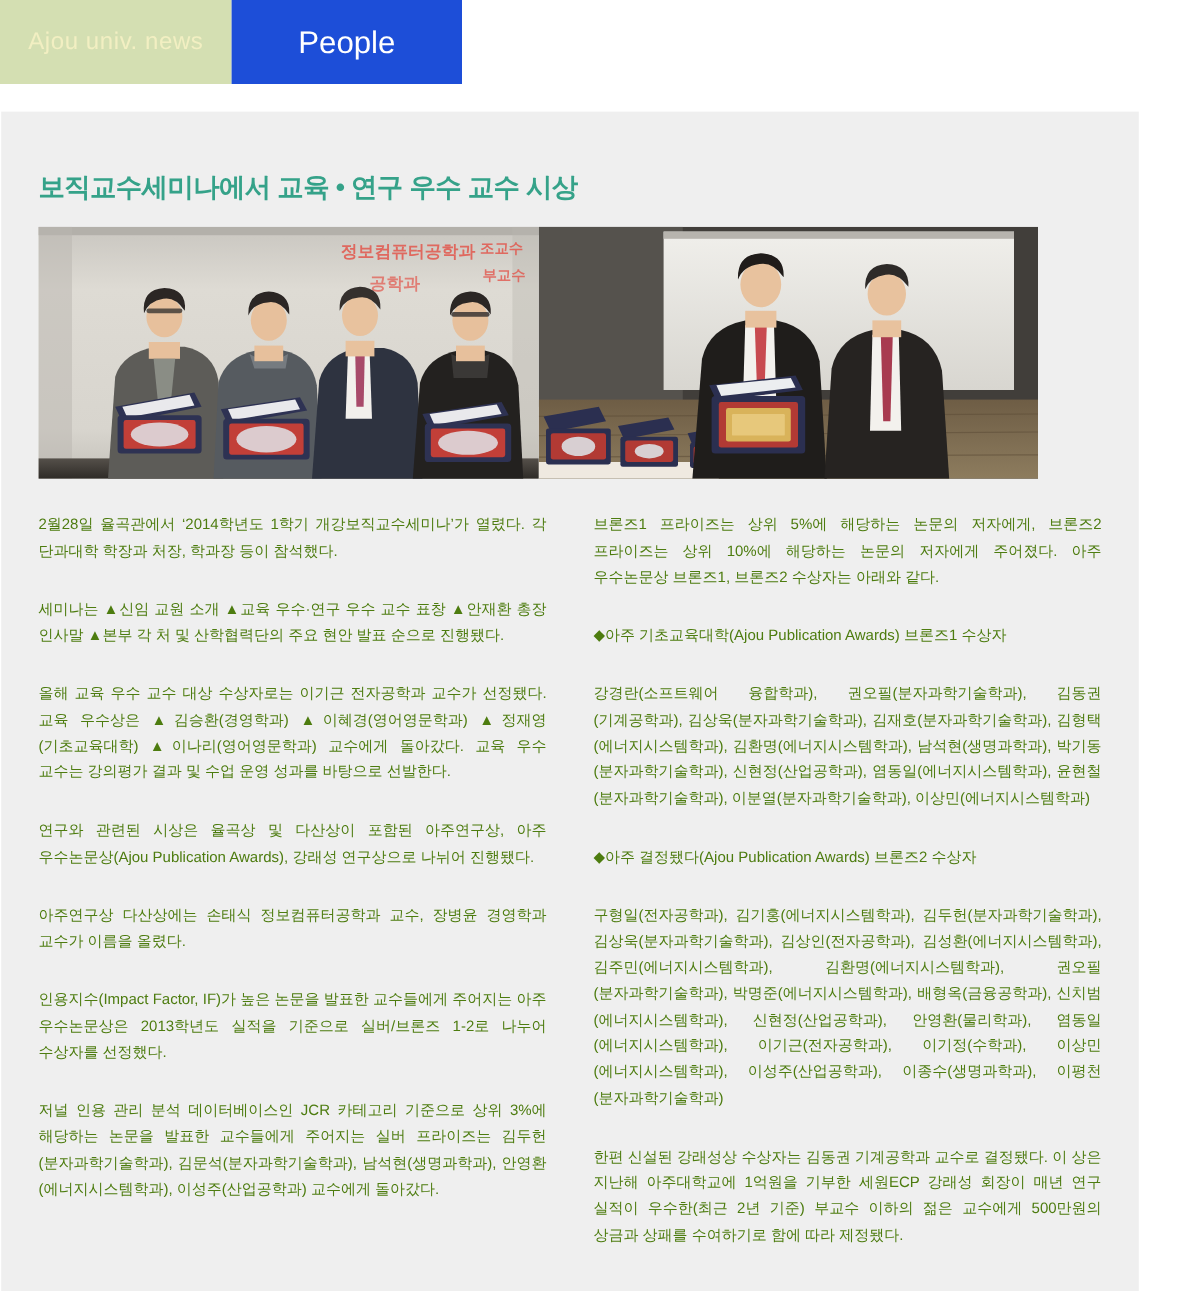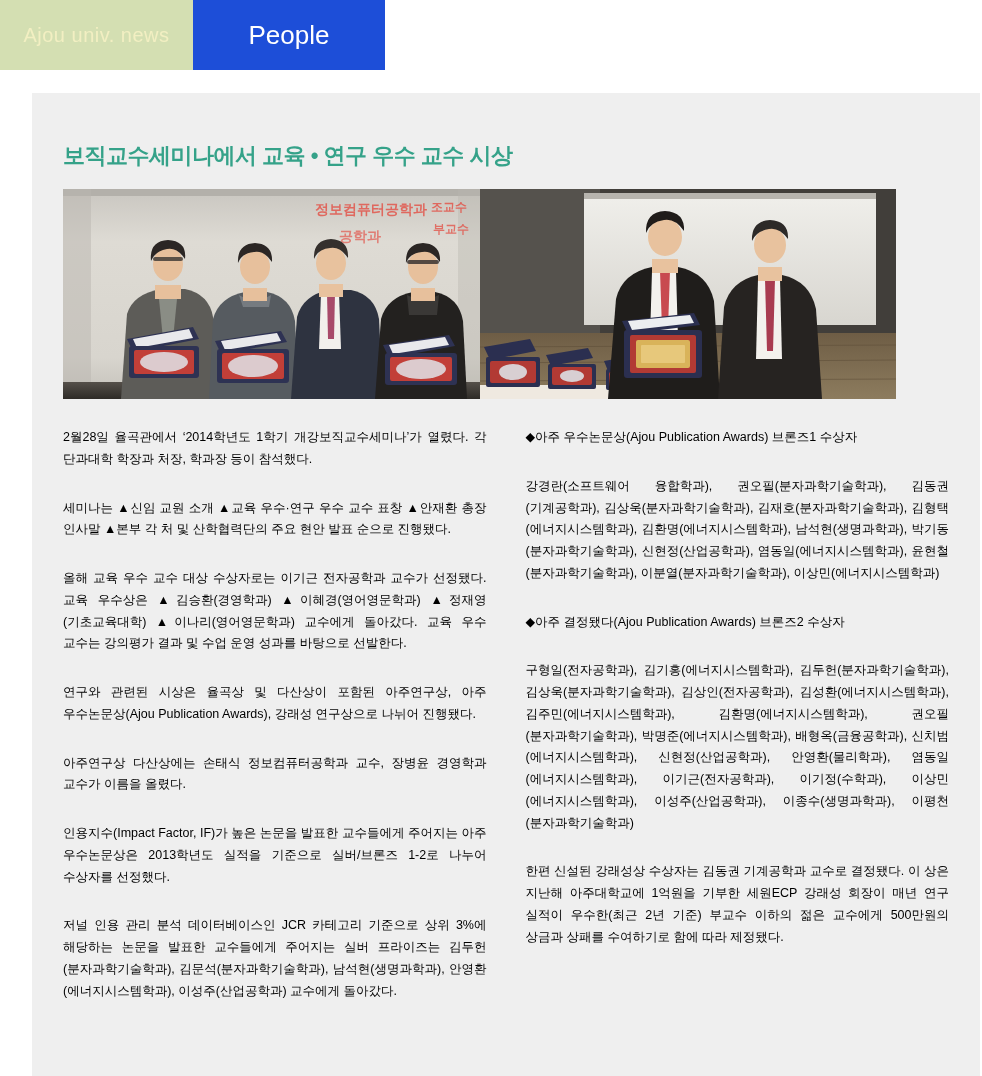--- a/index.html
+++ b/index.html
@@ -6,29 +6,29 @@
     font-family:"Liberation Sans","DejaVu Sans",sans-serif;}
   .page{position:relative;width:982px;height:758px;background:#ffffff;}
 
   
   .tabs{position:absolute;top:0;left:0;height:70px;display:flex;}
   .tab{height:70px;display:flex;align-items:center;justify-content:center;box-sizing:border-box;}
   .tab-news{width:193px;background:#d4dfb2;color:#f2efc2;font-size:20px;letter-spacing:.5px;}
   .tab-people{width:192px;background:#1d4ed8;color:#ffffff;font-size:26px;}
 
   
-  .content{position:absolute;left:32px;top:93px;width:948px;height:983px;background:#efefef;box-sizing:border-box;padding:48px 31px 19px 31px;}
+  .content{position:absolute;left:1px;top:93px;width:948px;height:983px;background:#efefef;box-sizing:border-box;padding:48px 31px 19px 31px;}
   .article-title{color:#35a289;font-size:22px;font-weight:bold;margin:0 0 18px 0;letter-spacing:-0.5px;}
 
   .photo-row{display:flex;margin-bottom:28px;}
   .photo{width:417px;height:210px;flex:0 0 auto;display:block;}
 
   .cols{display:flex;gap:39px;}
   .col{width:430px;}
-  .col p{color:#000000;font-size:12.5px;line-height:1.74;text-align:justify;margin:0 0 27px 0;word-break:keep-all;}
+  .col p{color:#4d7c0f;font-size:12.5px;line-height:1.74;text-align:justify;margin:0 0 27px 0;word-break:keep-all;}
   .col p:last-child{margin-bottom:0;}
 
   svg text{font-family:"Liberation Sans","DejaVu Sans",sans-serif;}
 </style>
 </head>
 <body>
 
 <div class="page">
 
   <div class="tabs">
@@ -211,21 +211,22 @@
       <div class="col">
         <p>2월28일 율곡관에서 ‘2014학년도 1학기 개강보직교수세미나’가 열렸다. 각 단과대학 학장과 처장, 학과장 등이 참석했다.</p>
         <p>세미나는 ▲신임 교원 소개 ▲교육 우수·연구 우수 교수 표창 ▲안재환 총장 인사말 ▲본부 각 처 및 산학협력단의 주요 현안 발표 순으로 진행됐다.</p>
         <p>올해 교육 우수 교수 대상 수상자로는 이기근 전자공학과 교수가 선정됐다. 교육 우수상은 ▲김승환(경영학과) ▲이혜경(영어영문학과) ▲정재영(기초교육대학) ▲이나리(영어영문학과) 교수에게 돌아갔다. 교육 우수 교수는 강의평가 결과 및 수업 운영 성과를 바탕으로 선발한다.</p>
         <p>연구와 관련된 시상은 율곡상 및 다산상이 포함된 아주연구상, 아주 우수논문상(Ajou Publication Awards), 강래성 연구상으로 나뉘어 진행됐다.</p>
         <p>아주연구상 다산상에는 손태식 정보컴퓨터공학과 교수, 장병윤 경영학과 교수가 이름을 올렸다.</p>
         <p>인용지수(Impact Factor, IF)가 높은 논문을 발표한 교수들에게 주어지는 아주 우수논문상은 2013학년도 실적을 기준으로 실버/브론즈 1-2로 나누어 수상자를 선정했다.</p>
         <p>저널 인용 관리 분석 데이터베이스인 JCR 카테고리 기준으로 상위 3%에 해당하는 논문을 발표한 교수들에게 주어지는 실버 프라이즈는 김두헌(분자과학기술학과), 김문석(분자과학기술학과), 남석현(생명과학과), 안영환(에너지시스템학과), 이성주(산업공학과) 교수에게 돌아갔다.</p>
       </div>
       <div class="col">
-        <p>◆아주 우수논문상(Ajou Publication Awards) 브론즈1 수상자</p>
+        <p>브론즈1 프라이즈는 상위 5%에 해당하는 논문의 저자에게, 브론즈2 프라이즈는 상위 10%에 해당하는 논문의 저자에게 주어졌다. 아주 우수논문상 브론즈1, 브론즈2 수상자는 아래와 같다.</p>
+        <p>◆아주 기초교육대학(Ajou Publication Awards) 브론즈1 수상자</p>
         <p>강경란(소프트웨어 융합학과), 권오필(분자과학기술학과), 김동권(기계공학과), 김상욱(분자과학기술학과), 김재호(분자과학기술학과), 김형택(에너지시스템학과), 김환명(에너지시스템학과), 남석현(생명과학과), 박기동(분자과학기술학과), 신현정(산업공학과), 염동일(에너지시스템학과), 윤현철(분자과학기술학과), 이분열(분자과학기술학과), 이상민(에너지시스템학과)</p>
         <p>◆아주 결정됐다(Ajou Publication Awards) 브론즈2 수상자</p>
         <p>구형일(전자공학과), 김기홍(에너지시스템학과), 김두헌(분자과학기술학과), 김상욱(분자과학기술학과), 김상인(전자공학과), 김성환(에너지시스템학과), 김주민(에너지시스템학과), 김환명(에너지시스템학과), 권오필(분자과학기술학과), 박명준(에너지시스템학과), 배형옥(금융공학과), 신치범(에너지시스템학과), 신현정(산업공학과), 안영환(물리학과), 염동일(에너지시스템학과), 이기근(전자공학과), 이기정(수학과), 이상민(에너지시스템학과), 이성주(산업공학과), 이종수(생명과학과), 이평천(분자과학기술학과)</p>
         <p>한편 신설된 강래성상 수상자는 김동권 기계공학과 교수로 결정됐다. 이 상은 지난해 아주대학교에 1억원을 기부한 세원ECP 강래성 회장이 매년 연구 실적이 우수한(최근 2년 기준) 부교수 이하의 젊은 교수에게 500만원의 상금과 상패를 수여하기로 함에 따라 제정됐다.</p>
       </div>
     </div>
 
   </div>
 </div>
 

